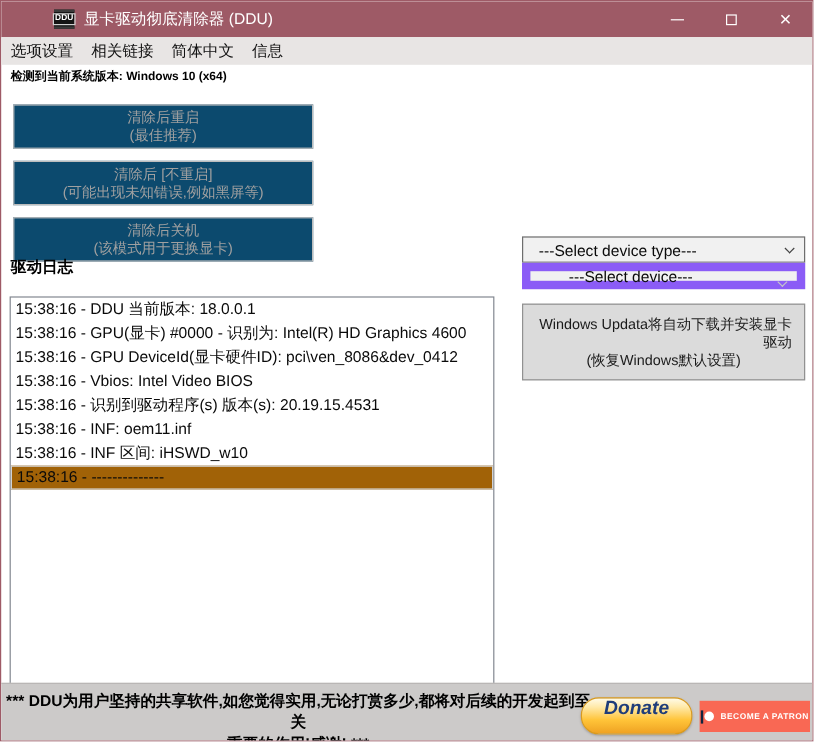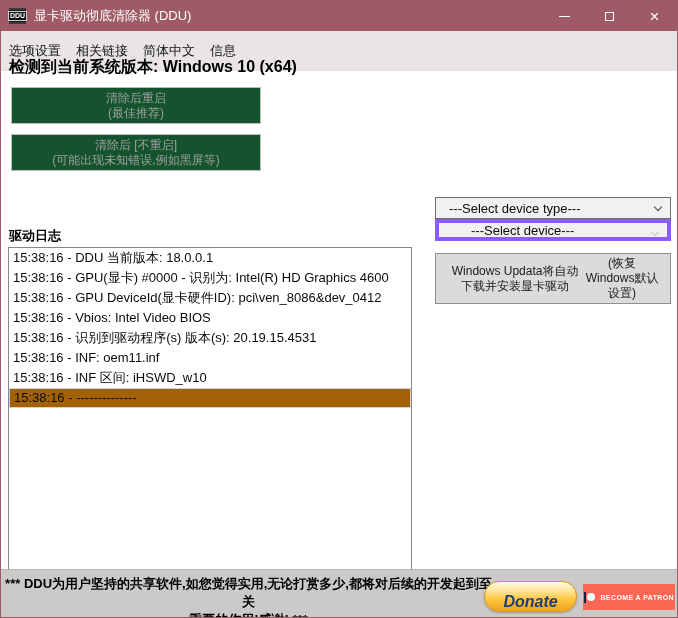--- a/index.html
+++ b/index.html
@@ -1,65 +1,65 @@
 <!DOCTYPE html>
 <html><head>
 <meta charset="utf-8">
 <style>
   * { margin:0; padding:0; box-sizing:border-box; }
   html,body { width:678px; height:618px; background:#f0f0f0; font-family:"Liberation Sans","DejaVu Sans",sans-serif; }
   .window { position:relative; width:678px; height:618px; background:#ffffff; border:1px solid #9e5a66; overflow:hidden; }
 
   
-  .titlebar { position:absolute; left:0; top:0; width:100%; height:30px; background:#9e5a66; display:flex; align-items:center; }
+  .titlebar { position:absolute; left:0; top:0; width:100%; height:30px; background:#9e5a66; display:flex; align-items:center;padding-left:36px; }
   .app-icon { width:17px; height:16px; margin-left:8px; background:#141414; display:flex; align-items:center; justify-content:center;
     border-top:2px solid #3a3a3a; border-bottom:2px solid #3a3a3a; }
   .app-icon-label { font-size:7px; font-weight:bold; color:#ffffff; border:1px solid #cfcfcf; line-height:8px; padding:0 1px; letter-spacing:0; }
   .title { color:#ffffff; font-size:13px; margin-left:8px; flex:1; white-space:nowrap; }
   .controls { display:flex; height:30px; }
   .ctrl { width:45px; height:30px; display:flex; align-items:center; justify-content:center; cursor:default; }
   .min-icon { width:11px; height:1px; background:#ffffff; display:block; }
   .max-icon { width:9px; height:9px; border:1px solid #ffffff; display:block; }
   .close-icon { color:#ffffff; font-size:17px; line-height:17px; font-weight:400; }
 
   
-  .menubar { position:absolute; left:0; top:30px; width:100%; height:40px; background:#e8e5e4; display:flex; align-items:center; padding-left:8px; gap:15px; }
+  .menubar { position:absolute; left:0; top:30px; width:100%; height:23px; background:#e8e5e4; display:flex; align-items:center; padding-left:8px; gap:15px; }
   .menu-item { font-size:13px; color:#121212; }
 
   
-  .os-line { position:absolute; left:8px; top:56px; font-size:16px; font-weight:bold; color:#000000; }
+  .os-line { position:absolute; left:8px; top:56px; font-size:10px; font-weight:bold; color:#000000; }
 
-  .action-btn { position:absolute; left:10px; width:250px; height:37px; background:#14532d; border:1px solid #bdbdbd;
+  .action-btn { position:absolute; left:10px; width:250px; height:37px; background:#0c4a6e; border:1px solid #bdbdbd;
     display:flex; flex-direction:column; align-items:center; justify-content:center; color:#a0a0a0; font-size:12px; line-height:15px; }
   .btn1 { top:86px; } .btn2 { top:133px; } .btn3 { top:180px; }
 
   .combo { position:absolute; left:434px; width:236px; height:22px; background:#f1f1f1; display:flex; align-items:center;
     padding-left:6px; font-size:13px; color:#0a0a0a; }
   .combo-enabled { border:1px solid #6e6e6e;padding-left:13px; }
-  .combo-disabled { border:4px solid #8b5cf6;padding-left:32px; }
+  .combo-disabled { border:7px solid #8b5cf6;padding-left:32px; }
   .combo1 { top:196px; } .combo2 { top:218px; } .combo3 { top:521px; border:1px solid #6e6e6e; }
   .chev { position:absolute; right:9px; top:6px; width:6px; height:6px; border-right:1.4px solid #444444; border-bottom:1.4px solid #444444; transform:rotate(45deg); }
   .chev-dis { border-color:#c6c6c6; }
 
-  .winupd-btn { position:absolute; left:434px; top:252px; width:236px; height:51px; background:#dbdbdb; border:1px solid #919191;
-    display:flex; flex-direction:row; align-items:center; justify-content:center; font-size:12px; color:#1a1a1a; line-height:15px; text-align:center; padding:0 10px; }
+  .winupd-btn { position:absolute; left:434px; top:252px; width:236px; height:64px; background:#dbdbdb; border:1px solid #919191;
+    display:flex; flex-direction:column; align-items:center; justify-content:center; font-size:12px; color:#1a1a1a; line-height:15px; text-align:right; padding:0 10px; }
 
-  .log-title { position:absolute; left:8px; top:226px; font-size:13px; font-weight:bold; color:#000000; }
+  .log-title { position:absolute; left:8px; top:213px; font-size:13px; font-weight:bold; color:#000000; }
   .logbox { position:absolute; left:7px; top:246px; width:404px; height:352px; background:#ffffff; border:1px solid #828790; overflow:hidden; }
   .log-row { height:20px; line-height:20px; font-size:13px; color:#0a0a0a; padding-left:4px; white-space:nowrap; }
   .log-row.selected { background:#a16207; border:1px solid #d2d2d2; line-height:18px; }
 
   .lang-label { position:absolute; left:434px; top:499px; font-size:13px; font-weight:bold; color:#000000; }
 
   
   .footer { position:absolute; left:0; top:568px; width:100%; height:48px; background:#cccac9; border-top:1px solid #b9b6b5; }
   .footer-msg { position:absolute; left:0; top:5px; width:495px; text-align:center; font-size:13px; font-weight:bold; color:#000000; line-height:18px; }
   .donate-btn { position:absolute; left:483px; top:11px; width:93px; height:31px; border-radius:15px;
     background:linear-gradient(180deg,#fffbe8 0%,#ffe9a8 25%,#ffc439 62%,#efa223 100%);
-    border:1px solid #d89a20; display:flex; align-items:flex-end; justify-content:center;
+    border:1px solid #d89a20; display:flex; align-items:flex-start; justify-content:center;
     color:#1f3d7a; font-weight:bold; font-style:italic; font-size:16px; box-shadow:0 1px 2px rgba(0,0,0,0.25); }
   .patreon-btn { position:absolute; left:582px; top:14px; width:92px; height:26px; background:#f96854; display:flex; align-items:center; justify-content:center; gap:5px; }
   .pat-logo { display:flex; align-items:center; gap:1px; }
   .pat-bar { width:2.5px; height:11px; background:#10253f; display:block; }
   .pat-circle { width:8px; height:8px; border-radius:50%; background:#ffffff; display:block; }
   .patreon-label { color:#ffffff; font-size:7px; font-weight:bold; letter-spacing:0.4px; }
 </style>
 </head>
 <body>
 
@@ -92,20 +92,24 @@
 
   <div class="os-line">检测到当前系统版本: Windows 10 (x64)</div>
 
   <div class="action-btn btn1">
     <span>清除后重启</span>
     <span>(最佳推荐)</span>
   </div>
   <div class="action-btn btn2">
     <span>清除后 [不重启]</span>
     <span>(可能出现未知错误,例如黑屏等)</span>
+  </div>
+  <div class="action-btn btn3">
+    <span>清除后关机</span>
+    <span>(该模式用于更换显卡)</span>
   </div>
 
   <div class="combo combo1 combo-enabled">
     <span>---Select device type---</span>
     <span class="chev"></span>
   </div>
   <div class="combo combo2 combo-disabled">
     <span>---Select device---</span>
     <span class="chev chev-dis"></span>
   </div>

